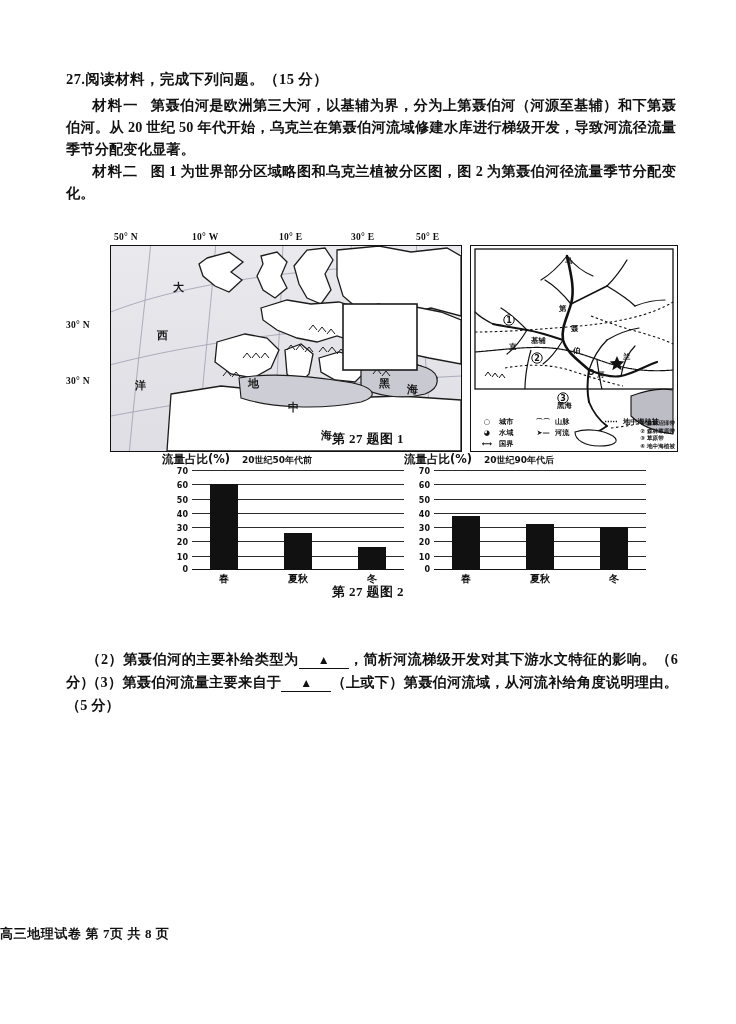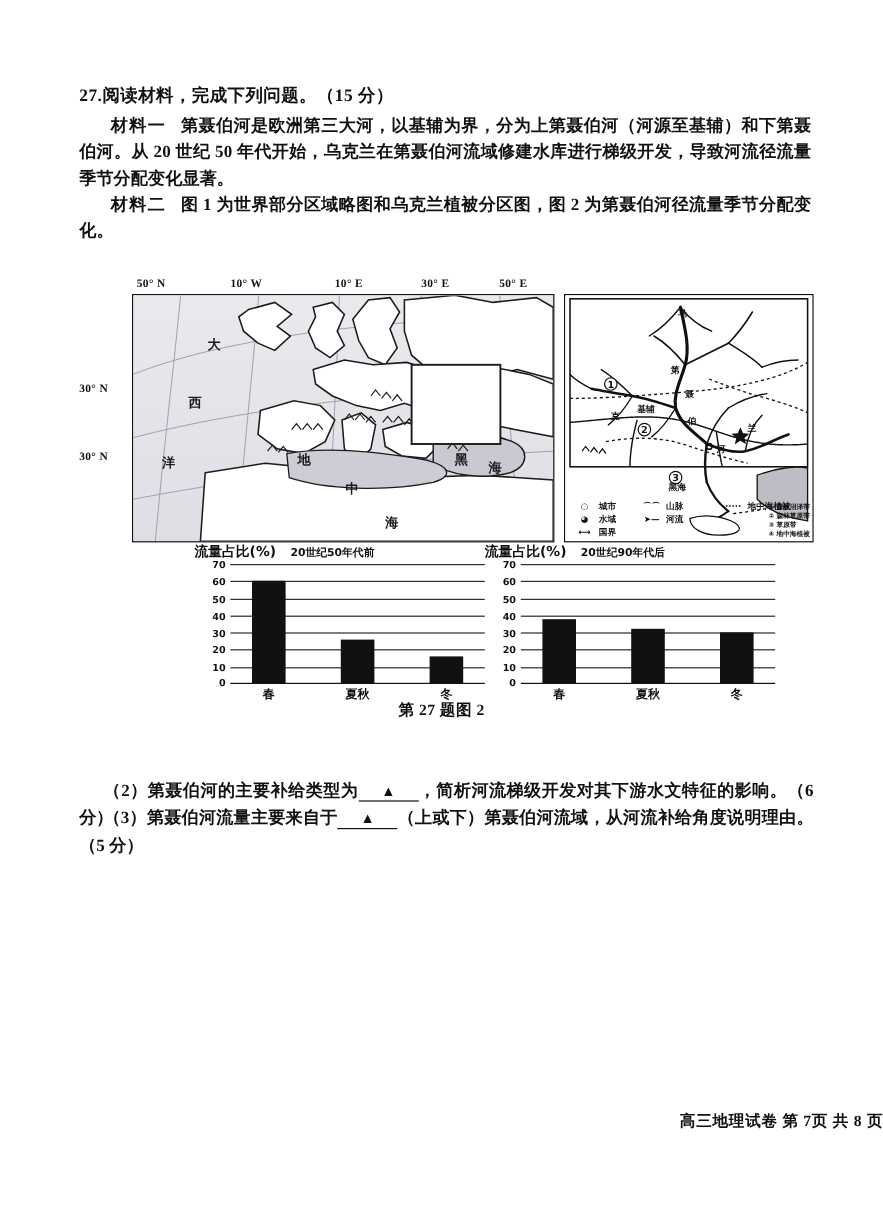--- a/index.html
+++ b/index.html
@@ -254,21 +254,21 @@
     line-height: 16px;
     font-size: 12px;
   }
 
   
   .footer {
     position: absolute;
     left: 0;
     top: 925px;
     width: 100%;
-    text-align: right;
+    text-align: left;
     font-size: 13px;
     font-weight: bold;
     letter-spacing: .6px;
   }
 </style>
 </head>
 <body>
 
 <div class="page">
 
@@ -464,20 +464,21 @@
 
       <div class="veg-list">
         <div>① 森林沼泽带</div>
         <div>② 森林草原带</div>
         <div>③ 草原带</div>
         <div>④ 地中海植被</div>
       </div>
     </div>
   </div>
 
+  <div class="fig-cap" id="cap1">第 27 题图 1</div>
 
   <div class="charts">
 
     <div class="chart" id="chartA">
       <div class="chart-title">流量占比(%)</div>
       <div class="chart-sub">20世纪50年代前</div>
       <div class="plot">
         <div class="gridline" style="top:0%">
             <span class="ytick">70</span>
           </div>

